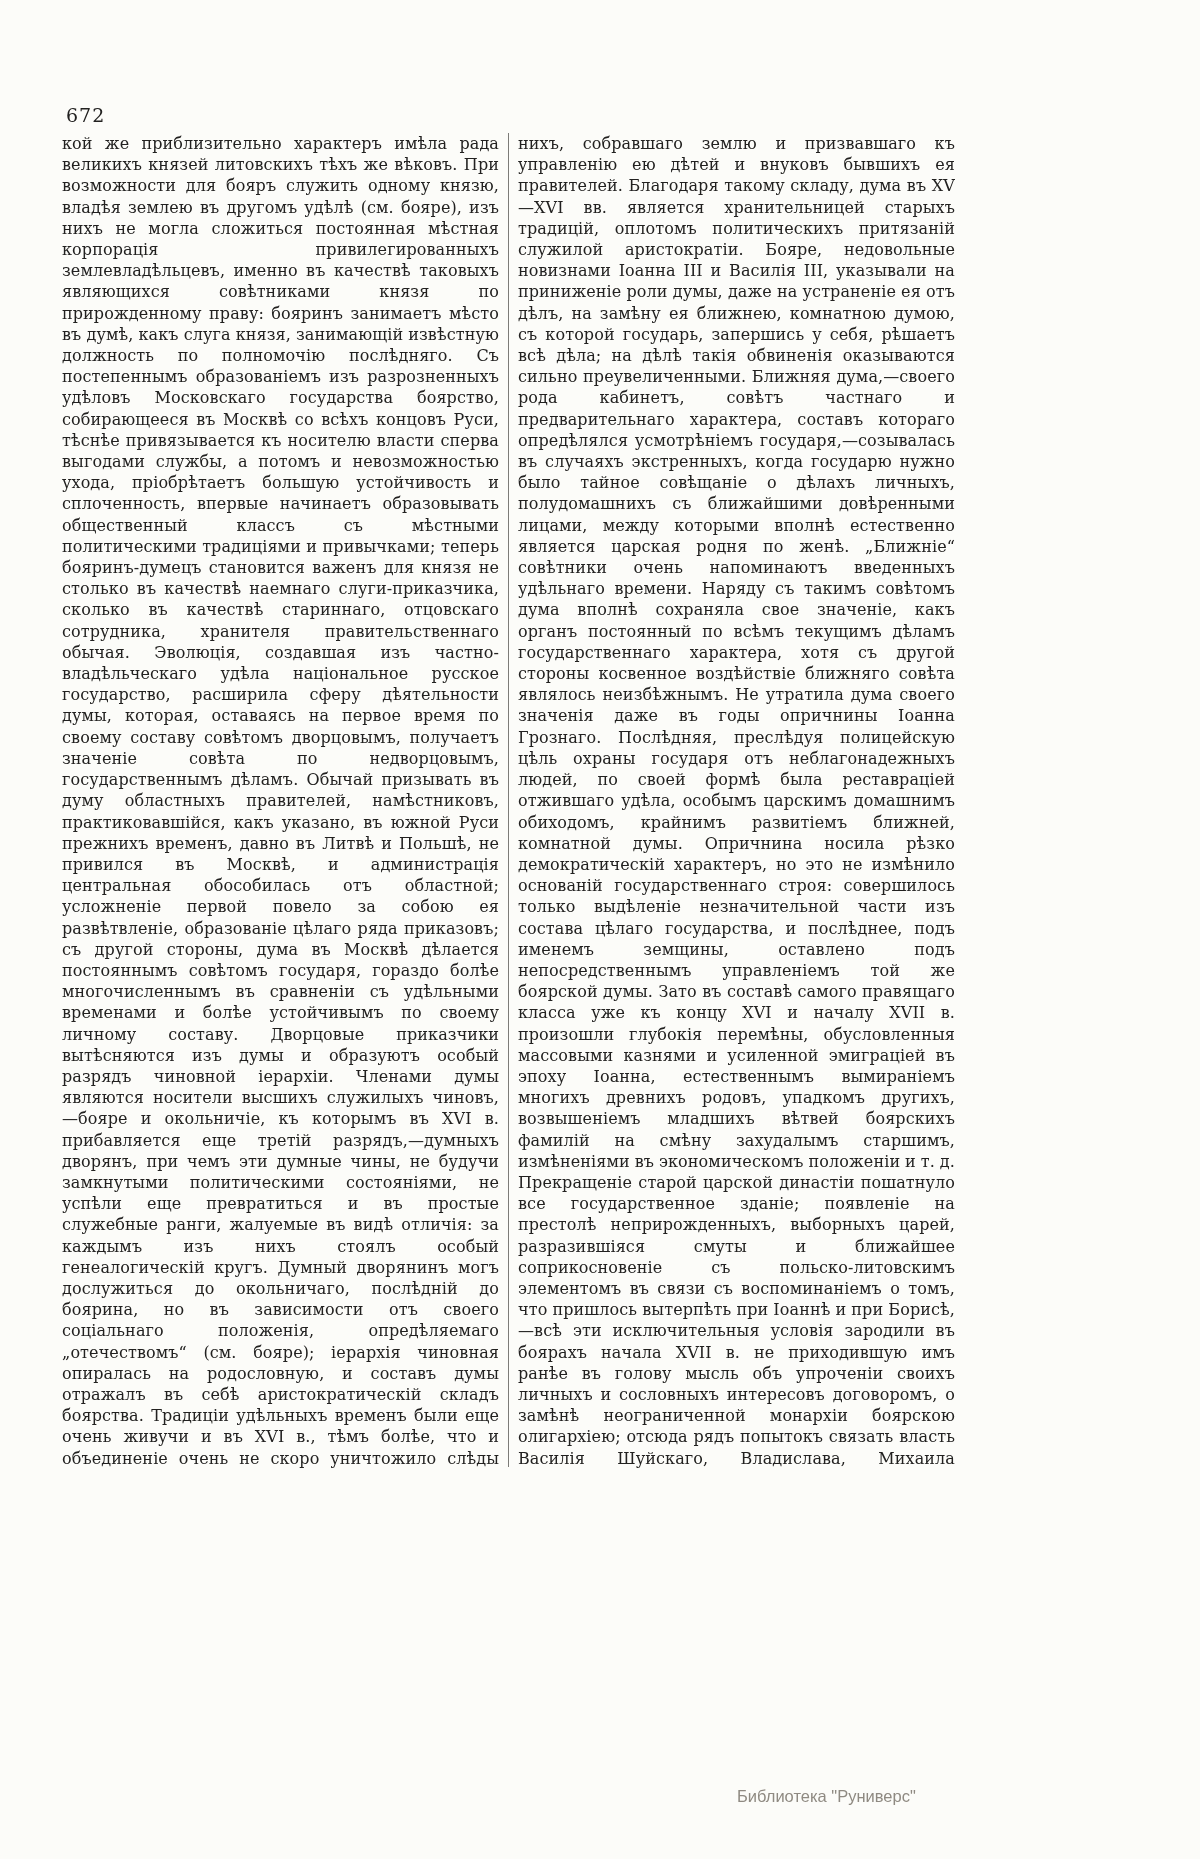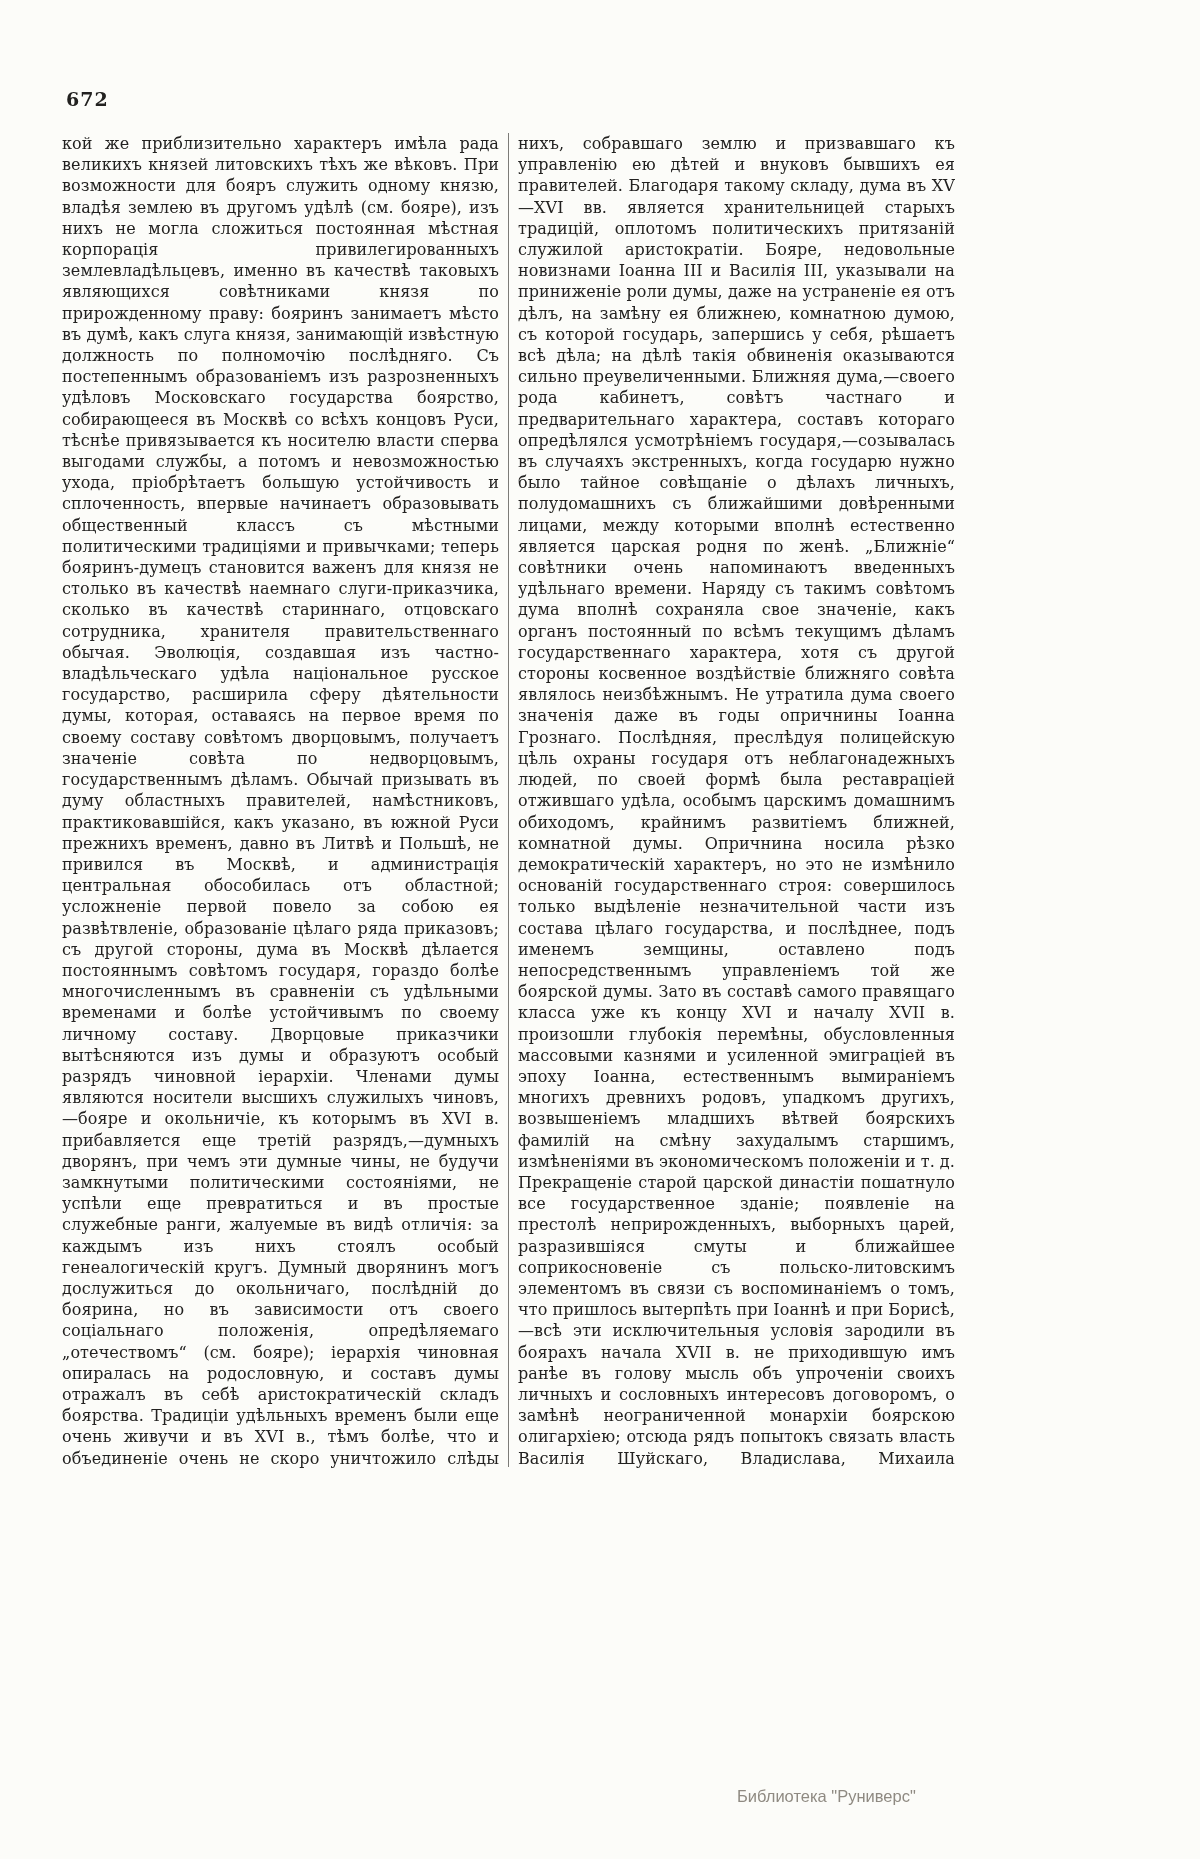--- a/index.html
+++ b/index.html
@@ -9,22 +9,22 @@
     background:#fcfcf9;
     font-family:"DejaVu Serif", serif;
     color:#222120;
     position:relative;
     overflow:hidden;
   }
   .header-row {
     position:absolute; top:88px; left:62px; width:892px; height:26px;
   }
   .page-number {
-    position:absolute; left:4px; top:0;
-    font-size:19px; font-weight:bold; letter-spacing:1px;
+    position:absolute; left:4px; top:16px;
+    font-size:19px; font-weight:normal; letter-spacing:1px;
   }
   .page-title {
     text-align:center;
     font-size:14.5px; font-weight:bold;
     letter-spacing:4.5px;
     padding-top:2px;
   }
   .columns {
     position:absolute; top:133px; left:62px; width:893px; height:1338px;
     display:flex;

